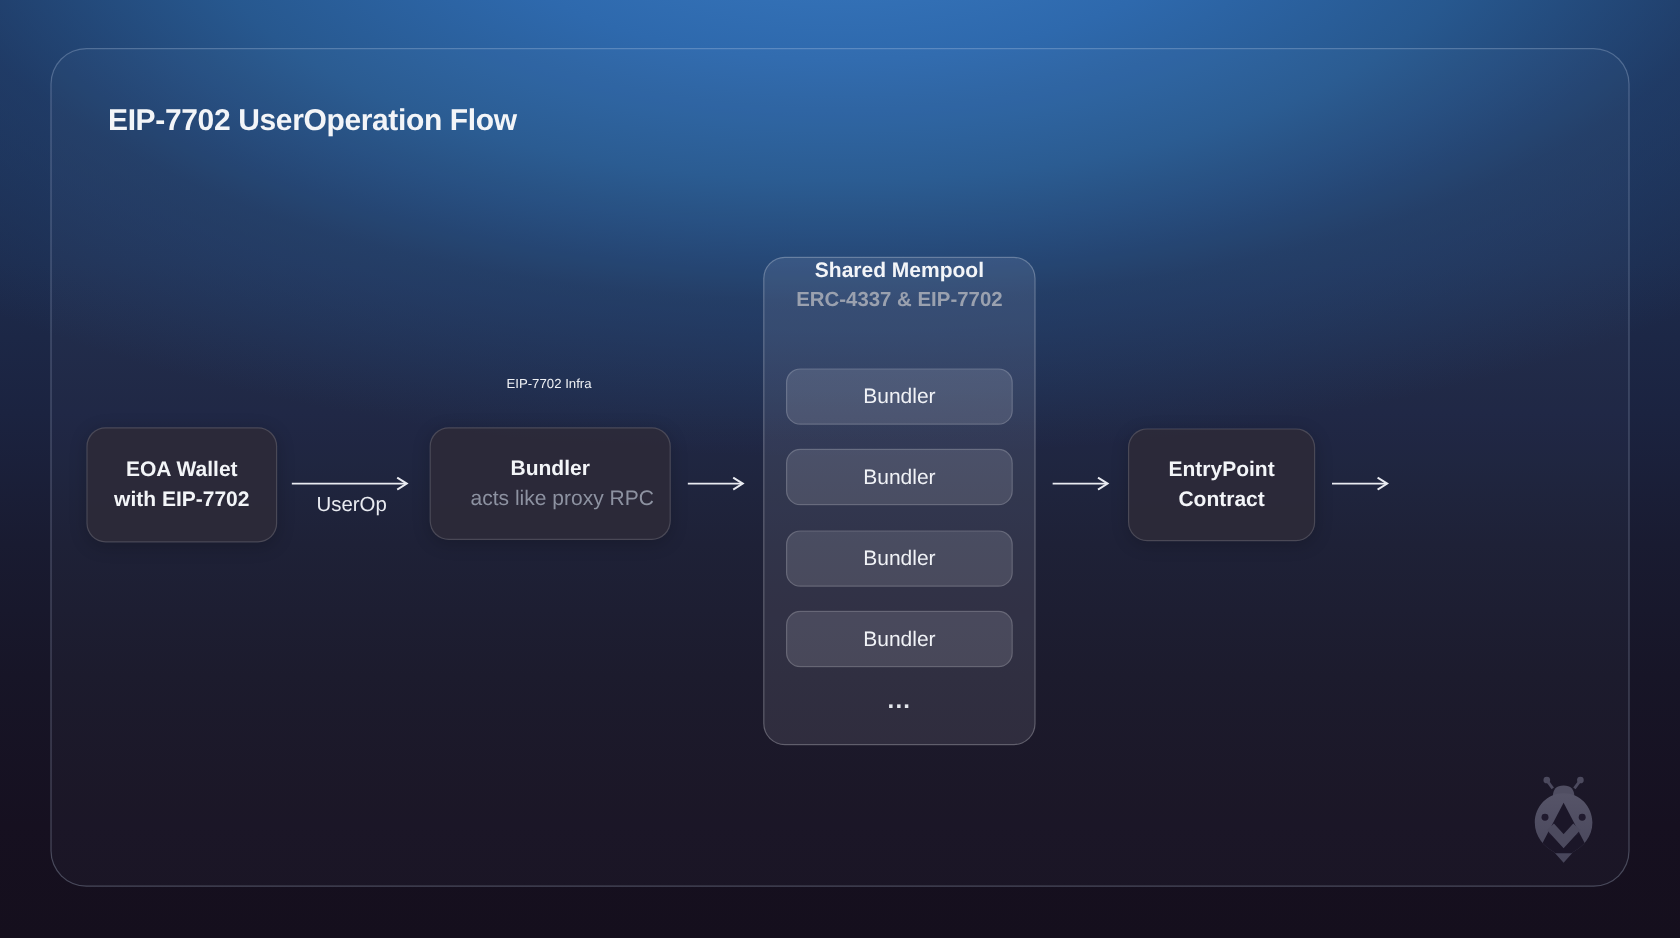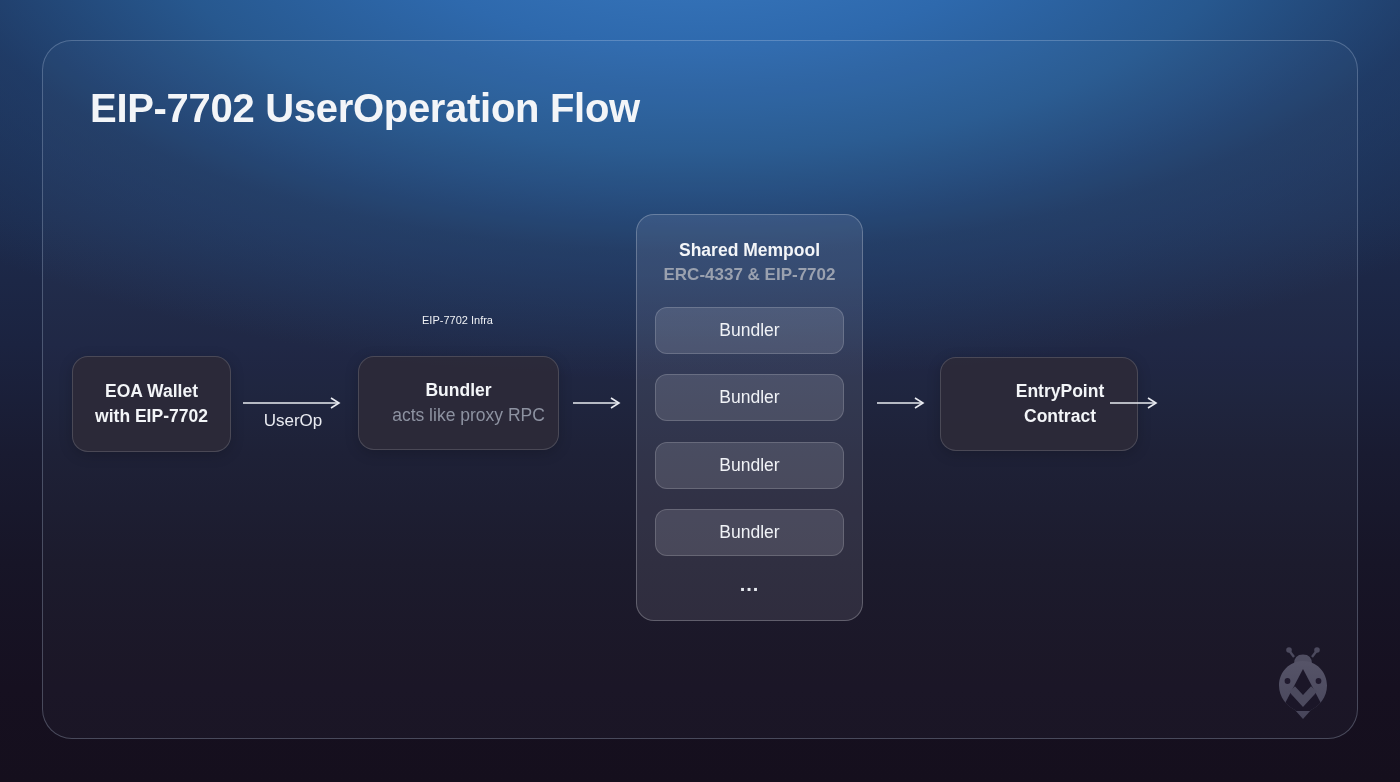--- a/index.html
+++ b/index.html
@@ -18,36 +18,36 @@
         #171527 72%, #161020 88%, #150f1d 100%);
   }
   .card{
     position:absolute;left:42px;top:40px;width:1314px;height:697px;
     border-radius:30px;
     border:1px solid rgba(195,210,235,0.28);
     background:rgba(205,220,245,0.03);
   }
   .title{
     position:absolute;left:90px;top:86px;
-    font-size:40px;font-weight:700;letter-spacing:-0.3px;
+    font-size:25px;font-weight:700;letter-spacing:-0.3px;
     color:#f3f5f8;
   }
   .node{
     position:absolute;
     background:rgba(44,42,57,0.90);
     border:1px solid rgba(255,255,255,0.15);
     border-radius:16px;
     display:flex;flex-direction:column;align-items:center;justify-content:center;
     color:#f3f5f8;font-size:17.5px;font-weight:700;line-height:25px;text-align:center;
     box-shadow:0 3px 14px rgba(0,0,0,0.18);
   }
   .node .sub{font-weight:400;color:#8d92a1;margin-left:20px;}
   .node-eoa{left:72px;top:356px;width:157px;height:94px;}
   .node-bundler{left:358px;top:356px;width:199px;height:92px;}
-  .node-entrypoint{left:940px;top:357px;width:154px;height:92px;padding-left:42px;}
+  .node-entrypoint{left:940px;top:357px;width:154px;height:92px;}
   .node-blockchain{left:1173px;top:357px;width:155px;height:92px;}
   .arrow{position:absolute;top:397px;}
   .arrow-1{left:243px;}
   .arrow-2{left:573px;}
   .arrow-3{left:877px;}
   .arrow-4{left:1110px;}
   .arrow-label{
     position:absolute;left:243px;top:411px;width:100px;
     text-align:center;color:#e9ebf1;font-size:17px;
   }
@@ -55,21 +55,21 @@
     position:absolute;left:357px;top:314px;width:201px;
     text-align:center;color:#eef0f4;font-size:11px;
   }
   .mempool{
     position:absolute;left:636px;top:214px;width:225px;height:405px;
     border-radius:18px;
     background:rgba(222,230,246,0.10);
     border:1px solid rgba(255,255,255,0.24);
   }
   .mem-title{
-    margin-top:25px;text-align:center;
+    text-align:center;
     font-size:17.5px;font-weight:700;color:#f3f5f8;
   }
   .mem-sub{
     text-align:center;font-size:17px;color:#9aa1af;margin-top:4px;font-weight:bold;
   }
   .mem-item{
     position:absolute;left:18px;width:187px;height:45px;
     border-radius:12px;
     background:rgba(236,241,251,0.13);
     border:1px solid rgba(255,255,255,0.17);

